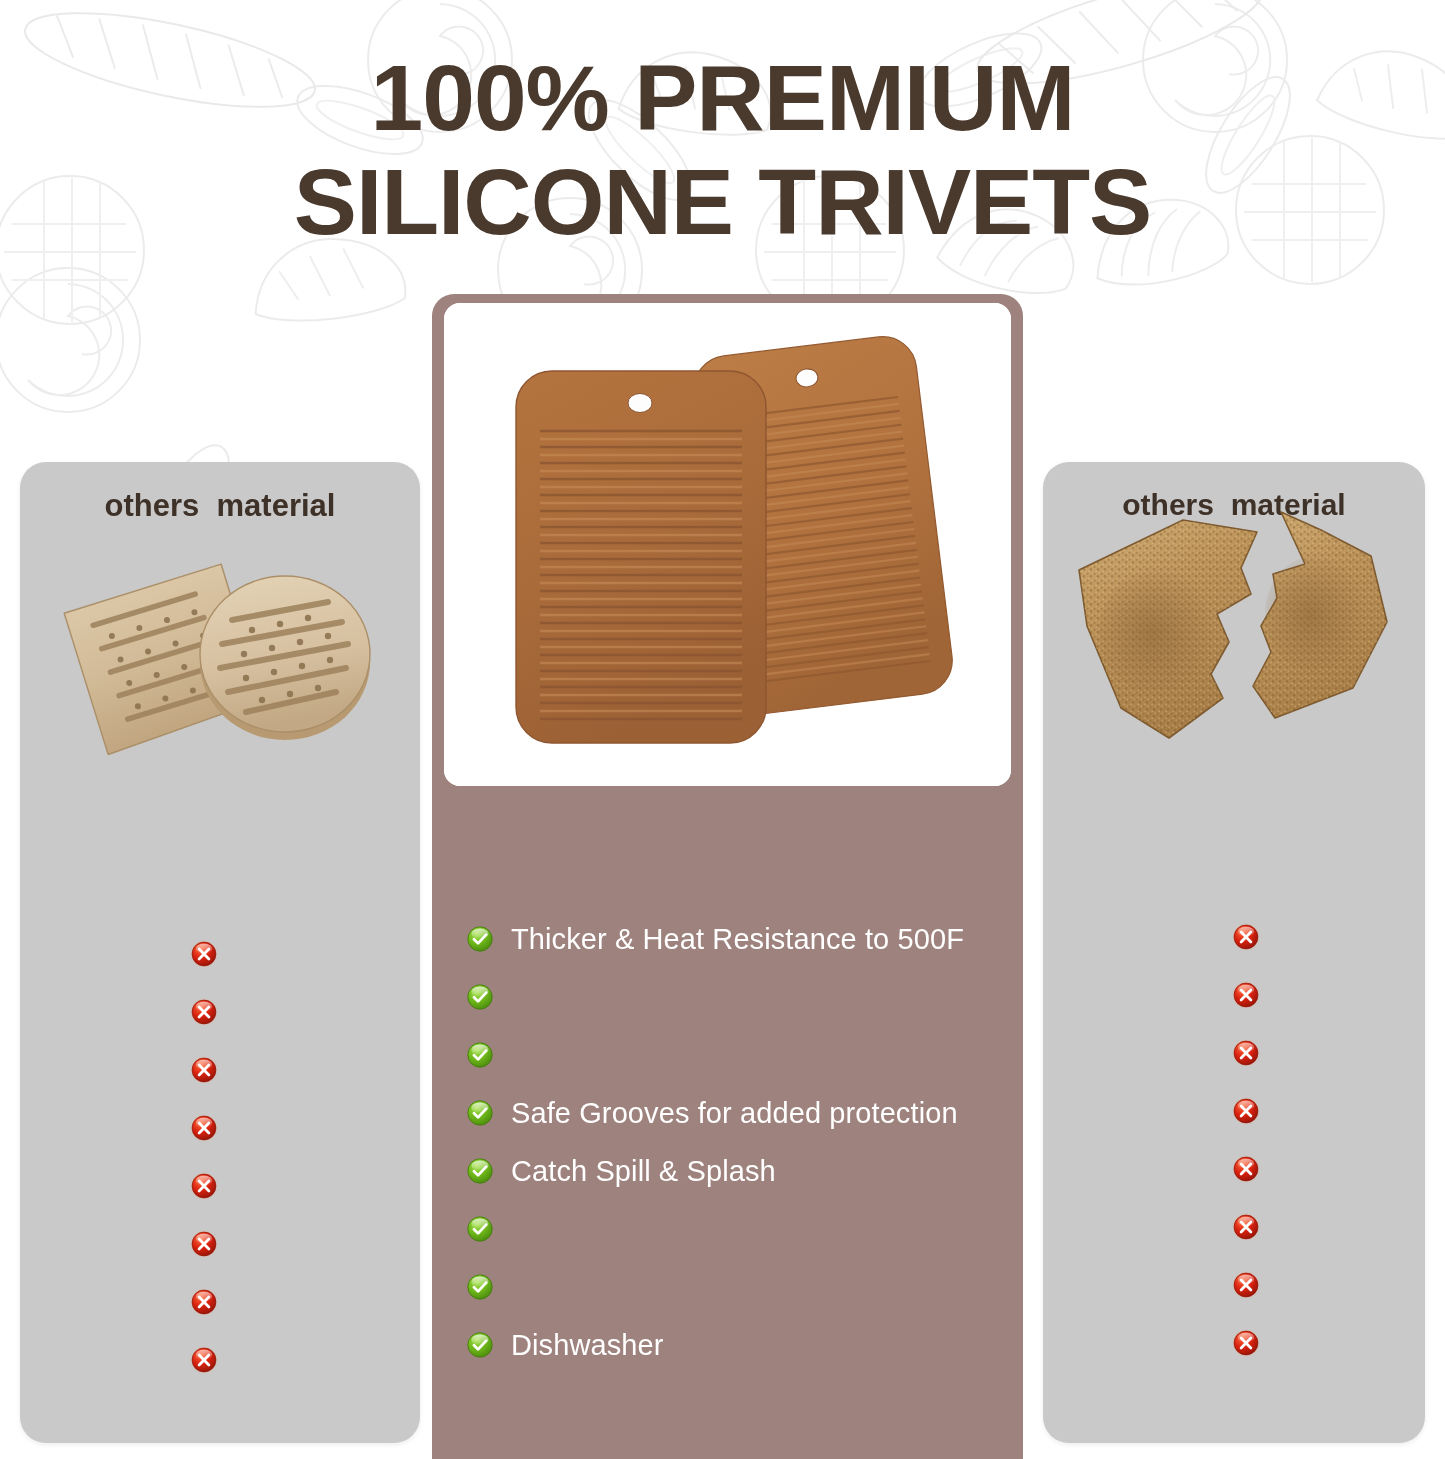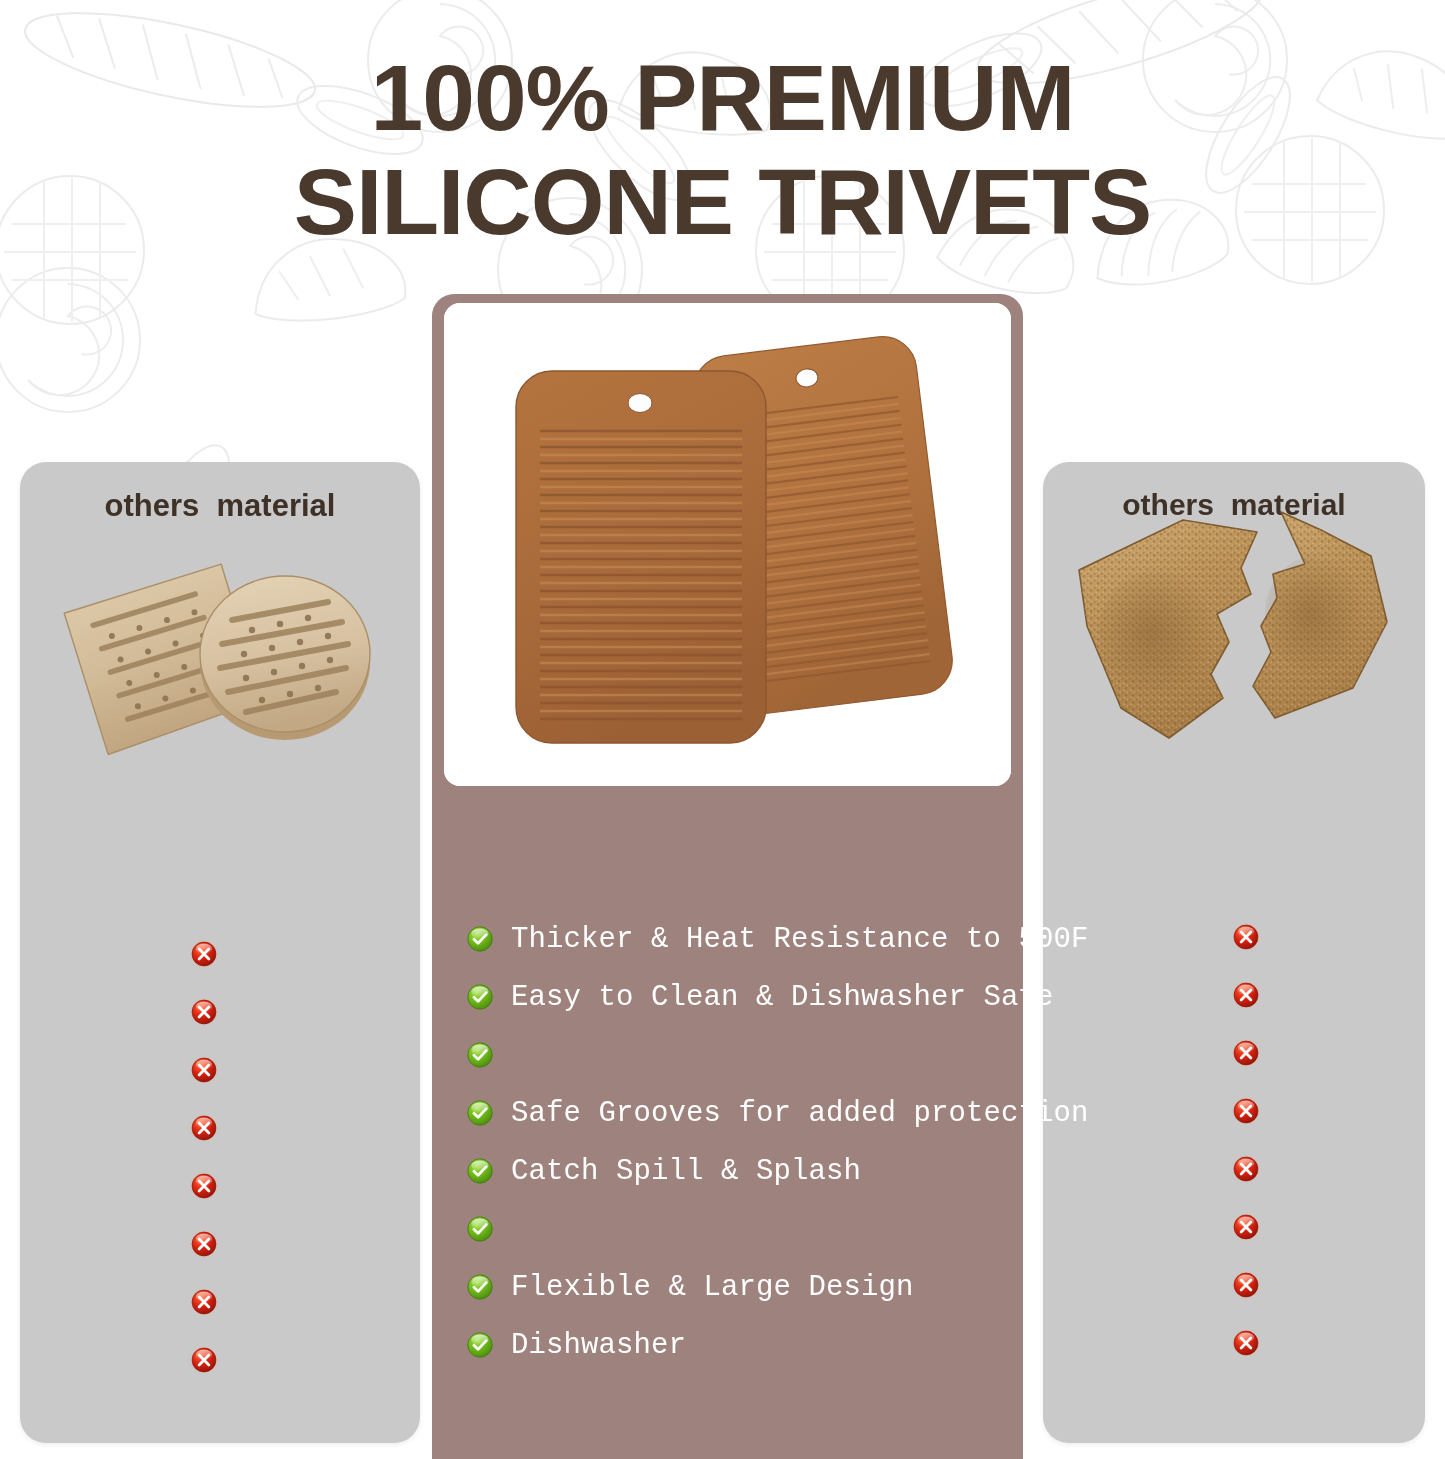--- a/index.html
+++ b/index.html
@@ -73,21 +73,20 @@
     border-radius: 16px;
     overflow: hidden;
   }
   .product-card svg { width: 100%; height: 100%; display: block; }
 
   
   .features {
     position: absolute;
     left: 35px; top: 616px;
     width: 540px;
-    font-family: Liberation Mono, monospace;
   }
   .feature-row {
     display: flex; align-items: center;
     height: 58px;
   }
   .check-icon { width: 26px; height: 26px; flex: 0 0 26px; margin-right: 18px; }
   .check-icon svg { display: block; }
   .feature-label {
     color: #ffffff;
     font-size: 29px;
@@ -849,21 +848,20 @@
     <linearGradient id="gckShine" x1="0" y1="0" x2="0" y2="1">
       <stop offset="0%" stop-color="#ffffff" stop-opacity="0.72"></stop>
       <stop offset="100%" stop-color="#ffffff" stop-opacity="0"></stop>
     </linearGradient>
   </defs>
   <circle cx="16" cy="16" r="15" fill="url(#gck)" stroke="#3d7a07" stroke-width="1"></circle>
   <ellipse cx="16" cy="9.5" rx="10.5" ry="6.5" fill="url(#gckShine)"></ellipse>
   <path d="M8.6,16.4 L13.6,21.4 L23.6,10.6" fill="none" stroke="#ffffff" stroke-width="3.4" stroke-linecap="round" stroke-linejoin="round"></path>
 </svg>
           </span>
-        <span class="feature-label">Easy to Clean &amp; Dishwasher Safe</span>
       </div>
       <div class="feature-row">
         <span class="check-icon">
             <svg viewBox="0 0 32 32" width="100%" height="100%" xmlns="http://www.w3.org/2000/svg">
   <defs>
     <radialGradient id="gck" cx="0.38" cy="0.3" r="0.85">
       <stop offset="0%" stop-color="#a6e24a"></stop>
       <stop offset="45%" stop-color="#6fb81b"></stop>
       <stop offset="100%" stop-color="#3f7d08"></stop>
     </radialGradient>
@@ -952,21 +950,20 @@
     <linearGradient id="gckShine" x1="0" y1="0" x2="0" y2="1">
       <stop offset="0%" stop-color="#ffffff" stop-opacity="0.72"></stop>
       <stop offset="100%" stop-color="#ffffff" stop-opacity="0"></stop>
     </linearGradient>
   </defs>
   <circle cx="16" cy="16" r="15" fill="url(#gck)" stroke="#3d7a07" stroke-width="1"></circle>
   <ellipse cx="16" cy="9.5" rx="10.5" ry="6.5" fill="url(#gckShine)"></ellipse>
   <path d="M8.6,16.4 L13.6,21.4 L23.6,10.6" fill="none" stroke="#ffffff" stroke-width="3.4" stroke-linecap="round" stroke-linejoin="round"></path>
 </svg>
           </span>
-        <span class="feature-label">Flexible &amp; Large Design</span>
       </div>
       <div class="feature-row">
         <span class="check-icon">
             <svg viewBox="0 0 32 32" width="100%" height="100%" xmlns="http://www.w3.org/2000/svg">
   <defs>
     <radialGradient id="gck" cx="0.38" cy="0.3" r="0.85">
       <stop offset="0%" stop-color="#a6e24a"></stop>
       <stop offset="45%" stop-color="#6fb81b"></stop>
       <stop offset="100%" stop-color="#3f7d08"></stop>
     </radialGradient>

